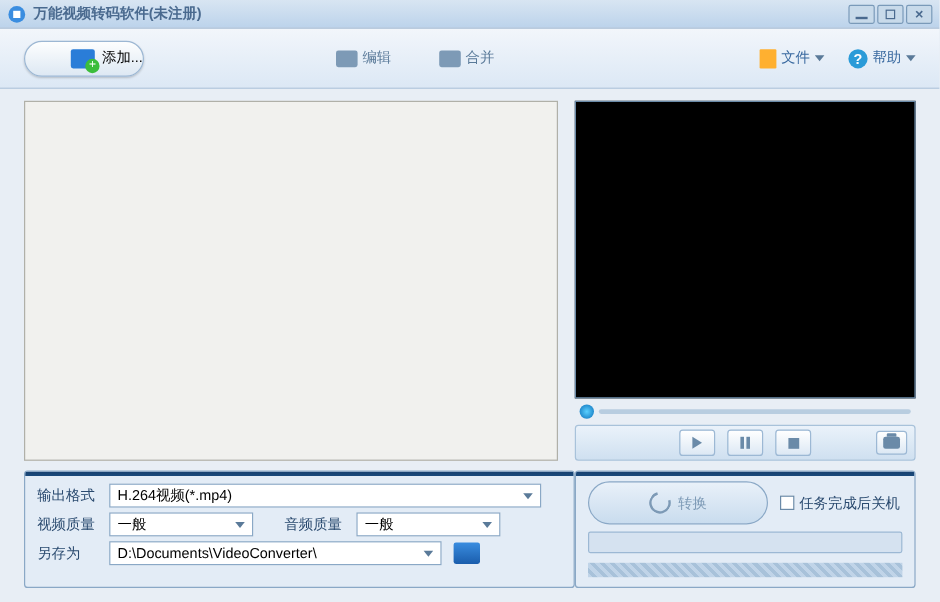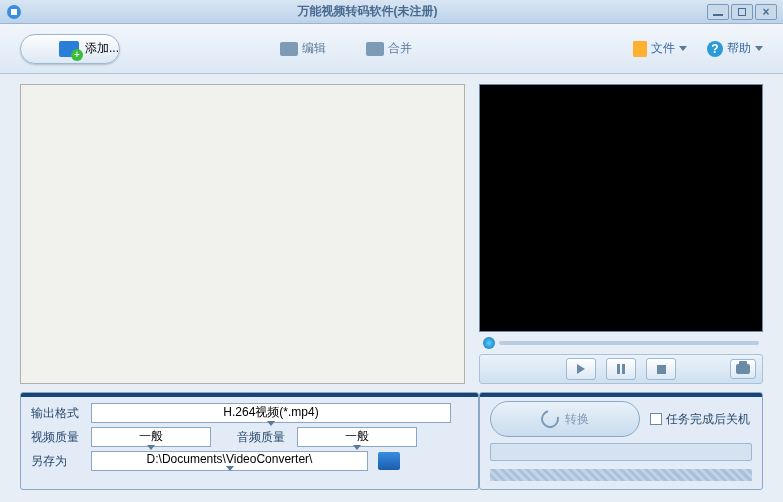--- a/index.html
+++ b/index.html
@@ -1,20 +1,20 @@
 <!DOCTYPE html>
 <html><head>
 <meta charset="utf-8">
 <style>
 * { box-sizing: border-box; margin: 0; padding: 0; font-family: "Microsoft YaHei", "SimSun", sans-serif; font-size: 12px; }
 body { width: 783px; height: 502px; background: #e8eef5; overflow: hidden; }
 
 .titlebar { height: 24px; background: linear-gradient(#d8e5f2,#bcd3eb); display: flex; align-items: center; padding: 0 6px; border-bottom: 1px solid #9db5d0; }
 .titlebar .icon { width: 16px; height: 16px; margin-right: 6px; }
-.titlebar .title { flex: 1; color: #4a6a8f; font-weight: bold; text-align: center; }
+.titlebar .title { flex: 1; color: #4a6a8f; font-weight: bold; }
 .win-btns { display: flex; gap: 2px; }
 .win-btn { width: 22px; height: 16px; background: #c8daea; border: 1px solid #7a9ab9; border-radius: 2px; display: flex; align-items: center; justify-content: center; cursor: pointer; }
 
 .toolbar { height: 50px; background: linear-gradient(#f2f6fb,#dce8f5); display: flex; align-items: center; padding: 0 20px; border-bottom: 1px solid #aec5dd; }
 .add-btn { width: 100px; height: 30px; background: linear-gradient(#fdfefe,#dde8f3); border: 1px solid #9cb7d3; border-radius: 15px; display: flex; align-items: center; justify-content: flex-end; gap: 6px; cursor: pointer; box-shadow: 0 1px 2px rgba(0,0,0,.2); }
 .add-ico { width: 20px; height: 16px; background: #2a7dd8; border-radius: 2px; position: relative; }
 .add-ico::after { content: "+"; position: absolute; right: -4px; bottom: -4px; width: 12px; height: 12px; background: #3bbd3b; color: #fff; border-radius: 50%; font-size: 10px; line-height: 11px; text-align: center; }
 .tbtn { display: flex; align-items: center; gap: 4px; color: #5a7a99; cursor: pointer; margin-left: 40px; }
 .tbtn .ico { width: 18px; height: 14px; background: #7d9ab6; border-radius: 2px; }
 .spacer { flex: 1; }
@@ -38,21 +38,21 @@
 .stop-b { width: 9px; height: 9px; background: #6a8aa8; }
 .cam { position: absolute; right: 6px; width: 26px; height: 20px; background: linear-gradient(#fff,#dce8f4); border: 1px solid #9cb8d4; border-radius: 3px; display: flex; align-items: center; justify-content: center; cursor: pointer; }
 .cam-ico { width: 14px; height: 10px; background: #6a8aa8; border-radius: 2px; position: relative; }
 .cam-ico::before { content: ""; position: absolute; top: -3px; left: 3px; width: 8px; height: 3px; background: #6a8aa8; border-radius: 1px 1px 0 0; }
 
 .bottom { padding: 8px 20px 10px 20px; }
 .bottom-inner { display: flex; }
 .settings { flex: 1; background: linear-gradient(180deg,#17406f,#1a4a7c 4px,transparent 4px), #e3ecf6; border: 1px solid #8aa8c6; border-radius: 3px; padding: 6px 10px 10px 10px; }
 .srow { display: flex; align-items: center; gap: 6px; margin-top: 4px; }
 .slabel { width: 54px; color: #2a4a6f; }
-.sel, .txt { height: 20px; background: #fff; border: 1px solid #8aa8c6; padding: 0 6px; display: flex; align-items: center; justify-content: space-between; cursor: pointer; flex-direction: column; }
+.sel, .txt { height: 20px; background: #fff; border: 1px solid #8aa8c6; padding: 0 6px; display: flex; align-items: center; justify-content: space-between; cursor: pointer; }
 .sel.big { width: 360px; }
 .sel.sm { width: 120px; }
 .fld-ico { width: 22px; height: 18px; background: linear-gradient(#3a8de0,#1a5dac); border-radius: 2px; cursor: pointer; margin-left: 4px; }
 
 .actionpane { width: 284px; background: linear-gradient(180deg,#17406f,#1a4a7c 4px,transparent 4px), #e3ecf6; border: 1px solid #8aa8c6; border-radius: 3px; padding: 8px 10px; display: flex; flex-direction: column; gap: 6px; }
 .actiontop { display: flex; align-items: center; gap: 10px; }
 .convert-btn { width: 150px; height: 36px; background: linear-gradient(#e9f1f9,#c9dcee); border: 1px solid #8aa8c6; border-radius: 18px; display: flex; align-items: center; justify-content: center; gap: 6px; cursor: pointer; color: #7d9ab6; font-size: 16px; font-weight: normal; }
 .conv-ico { width: 18px; height: 18px; border: 2px solid #7d9ab6; border-radius: 50%; border-top-color: transparent; transform: rotate(30deg); }
 .chk { display: flex; align-items: center; gap: 4px; color: #2a4a6f; }
 .chkbox { width: 12px; height: 12px; background: #fff; border: 1px solid #6a8aa8; }

